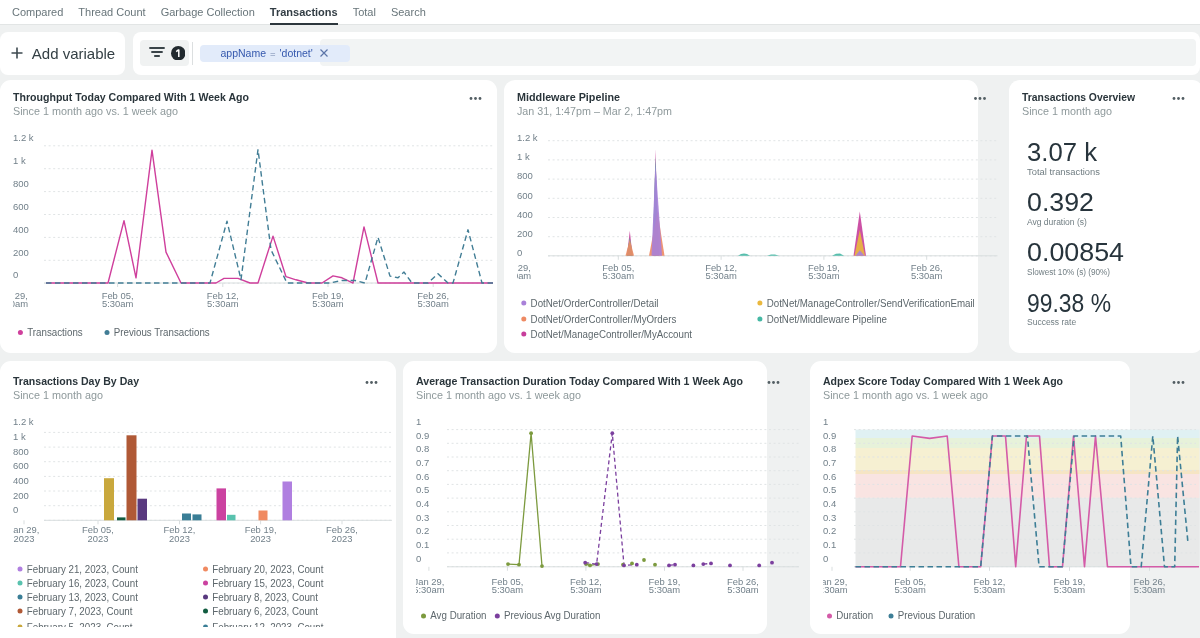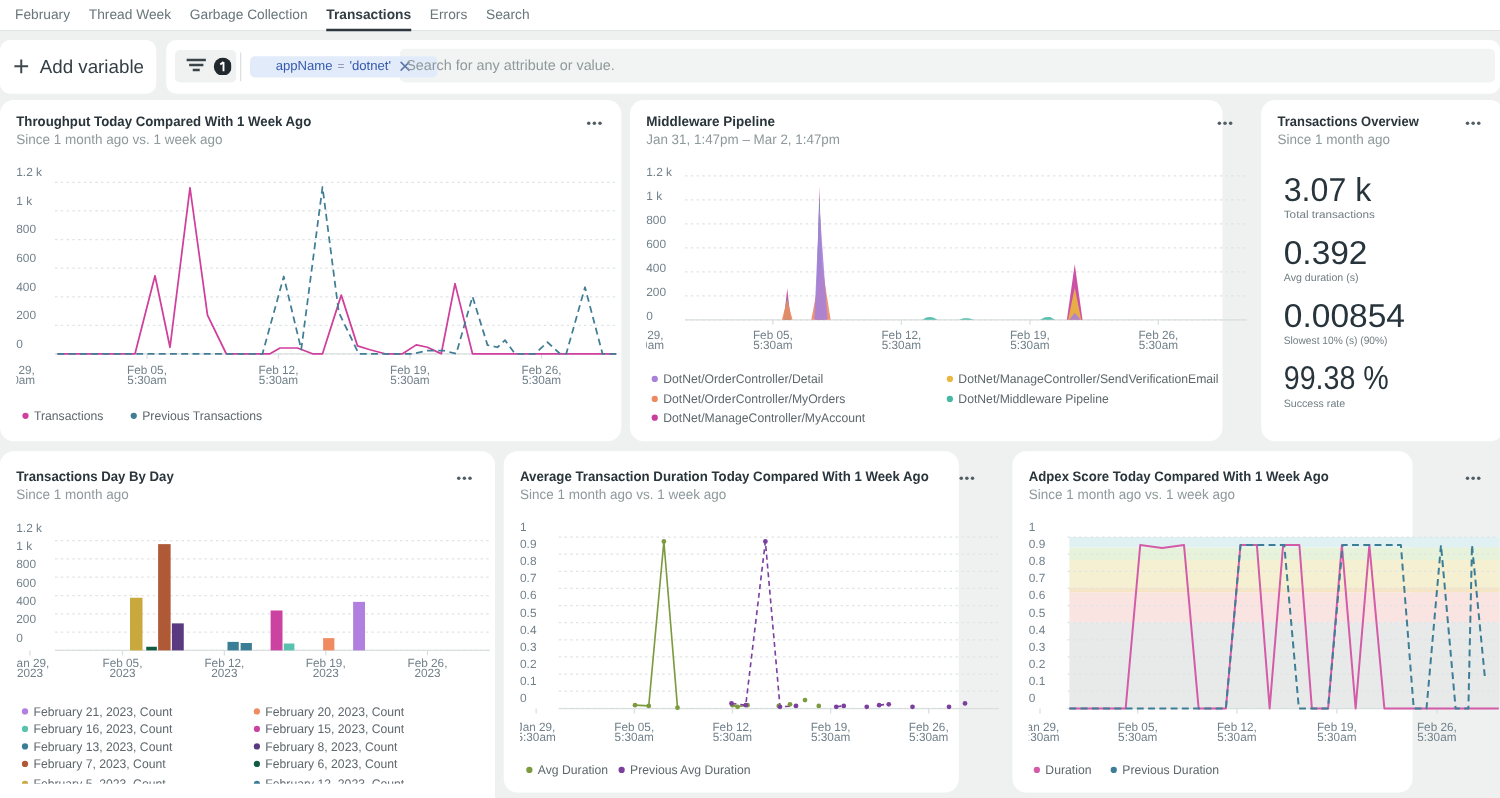--- a/index.html
+++ b/index.html
@@ -15,25 +15,25 @@
 .chip{position:absolute;left:67px;top:13px;height:17.5px;background:#e2ebfa;border-radius:4px;display:flex;align-items:center;padding:0 21px;font-size:10.5px}
 .chip .k{color:#3659ae}
 .chip .op{color:#7587ab;margin:0 4px;font-size:9.5px}
 .inputarea{position:absolute;left:187.5px;top:7.6px;width:876px;height:27.4px;background:#f2f4f4;border-radius:4px}
 .ph{position:absolute;left:192.5px;top:0;height:100%;display:flex;align-items:center;font-size:11.5px;color:#8f999a}
 .panel{position:absolute;background:#fff;border-radius:11px}
 </style></head>
 <body>
 <div class="nav">
 <div class="tabs">
-<span class="tab">February</span>
-      <span class="tab">Thread Week</span>
+<span class="tab">Compared</span>
+      <span class="tab">Thread Count</span>
       <span class="tab">Garbage Collection</span>
       <span class="tab active">Transactions</span>
-      <span class="tab">Errors</span>
+      <span class="tab">Total</span>
       <span class="tab">Search</span>
 </div>
 </div>
 <div class="filterrow">
 <div class="addvar"><svg width="14" height="14" viewBox="0 0 14 14" style="margin-right:8px">
         <path d="M7 1.5v11M1.5 7h11" stroke="#3e4a50" stroke-width="1.6"></path>
       </svg>Add variable</div>
 <div class="filterbox">
   <div class="funnelbtn">
     <svg width="20" height="20" viewBox="0 0 20 20" style="position:absolute;left:7px;top:3.2px">
@@ -51,21 +51,20 @@
   <div class="vsep"></div>
   <div class="inputarea"></div>
   <div class="chip">
         <span class="k">appName</span>
         <span class="op">=</span>
         <span class="k">'dotnet'</span>
         <svg width="10" height="10" viewBox="0 0 10 10" style="margin-left:6px">
           <path d="M1.5 1.5l7 7M8.5 1.5l-7 7" stroke="#5b74a8" stroke-width="1.2"></path>
         </svg>
       </div>
-  <div class="ph">Search for any attribute or value.</div>
 </div>
 </div>
 <div class="panel" style="left:0px;top:80px;width:497px;height:273px">
 <svg width="497" height="273" viewBox="0 0 497 273" font-family="Liberation Sans, sans-serif">
 <text x="13" y="21.0" font-size="11" fill="#2a353b" font-weight="bold" textLength="236.0" lengthAdjust="spacingAndGlyphs">Throughput Today Compared With 1 Week Ago</text>
 <text x="13" y="35.0" font-size="11" fill="#8e999b" textLength="165.0" lengthAdjust="spacingAndGlyphs">Since 1 month ago vs. 1 week ago</text>
 <g fill="#535e63">
         <circle cx="471" cy="18.5" r="1.4"></circle>
         <circle cx="475.5" cy="18.5" r="1.4"></circle>
         <circle cx="480" cy="18.5" r="1.4"></circle>

